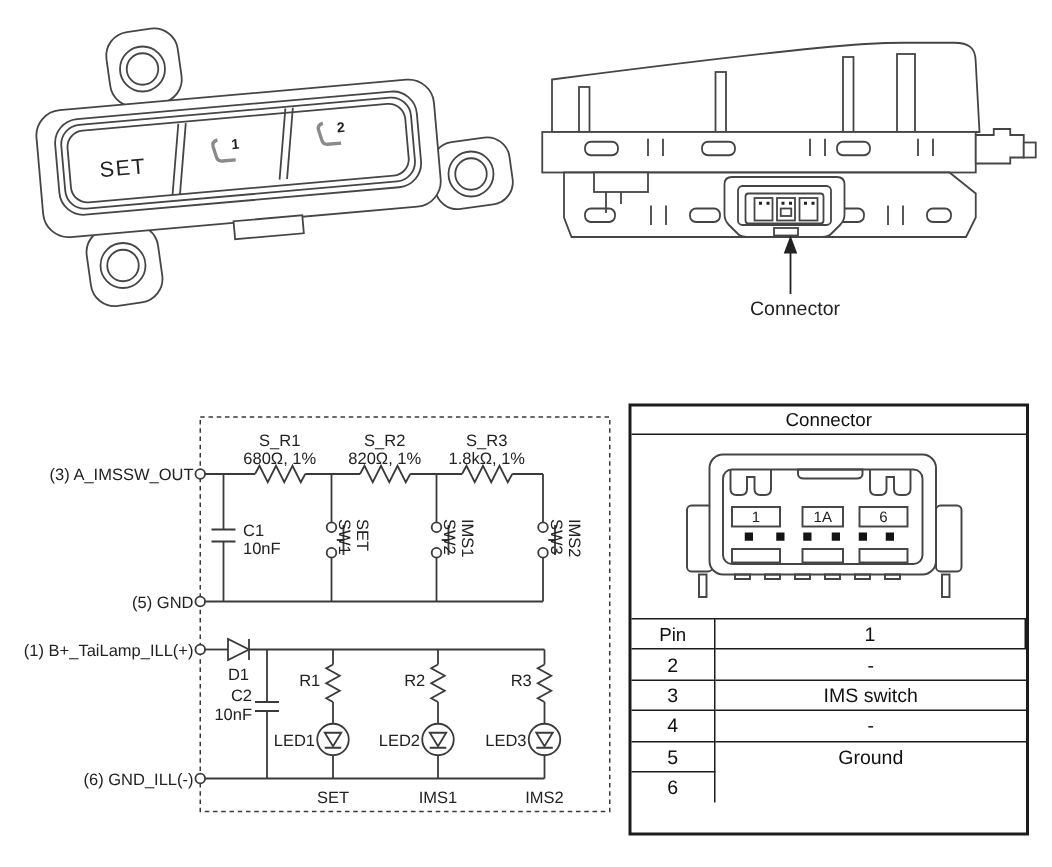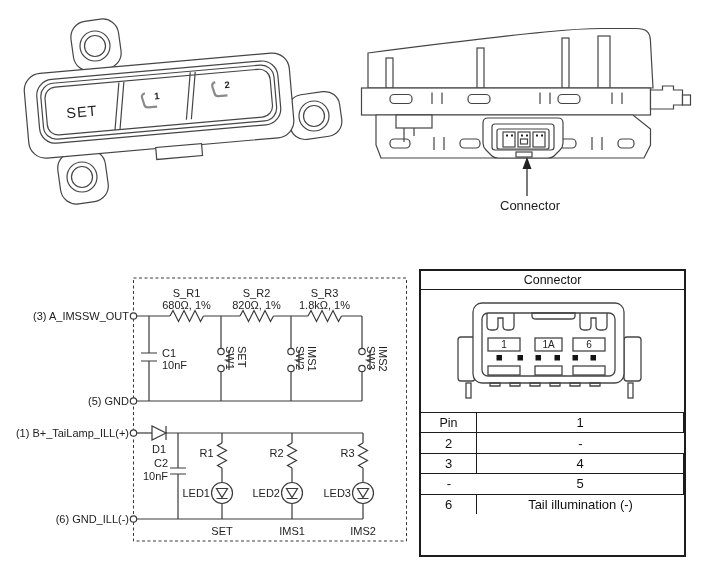--- a/index.html
+++ b/index.html
@@ -264,24 +264,25 @@
   <div class="panel-title">Connector</div>
   <div class="panel-table">
     <div class="cell pin hdr">Pin</div>
 
     <div class="cell pin">1</div>
 
     <div class="cell pin">2</div>
     <div class="cell">-</div>
 
     <div class="cell pin">3</div>
+    <div class="cell">IMS switch</div>
 
     <div class="cell pin">4</div>
     <div class="cell">-</div>
 
     <div class="cell pin">5</div>
+    <div class="cell">Ground</div>
 
     <div class="cell pin">6</div>
-    <div class="cell">Tail illumination (-)</div>
   </div>
 </div>
 
 </div>
 
 </body></html>

